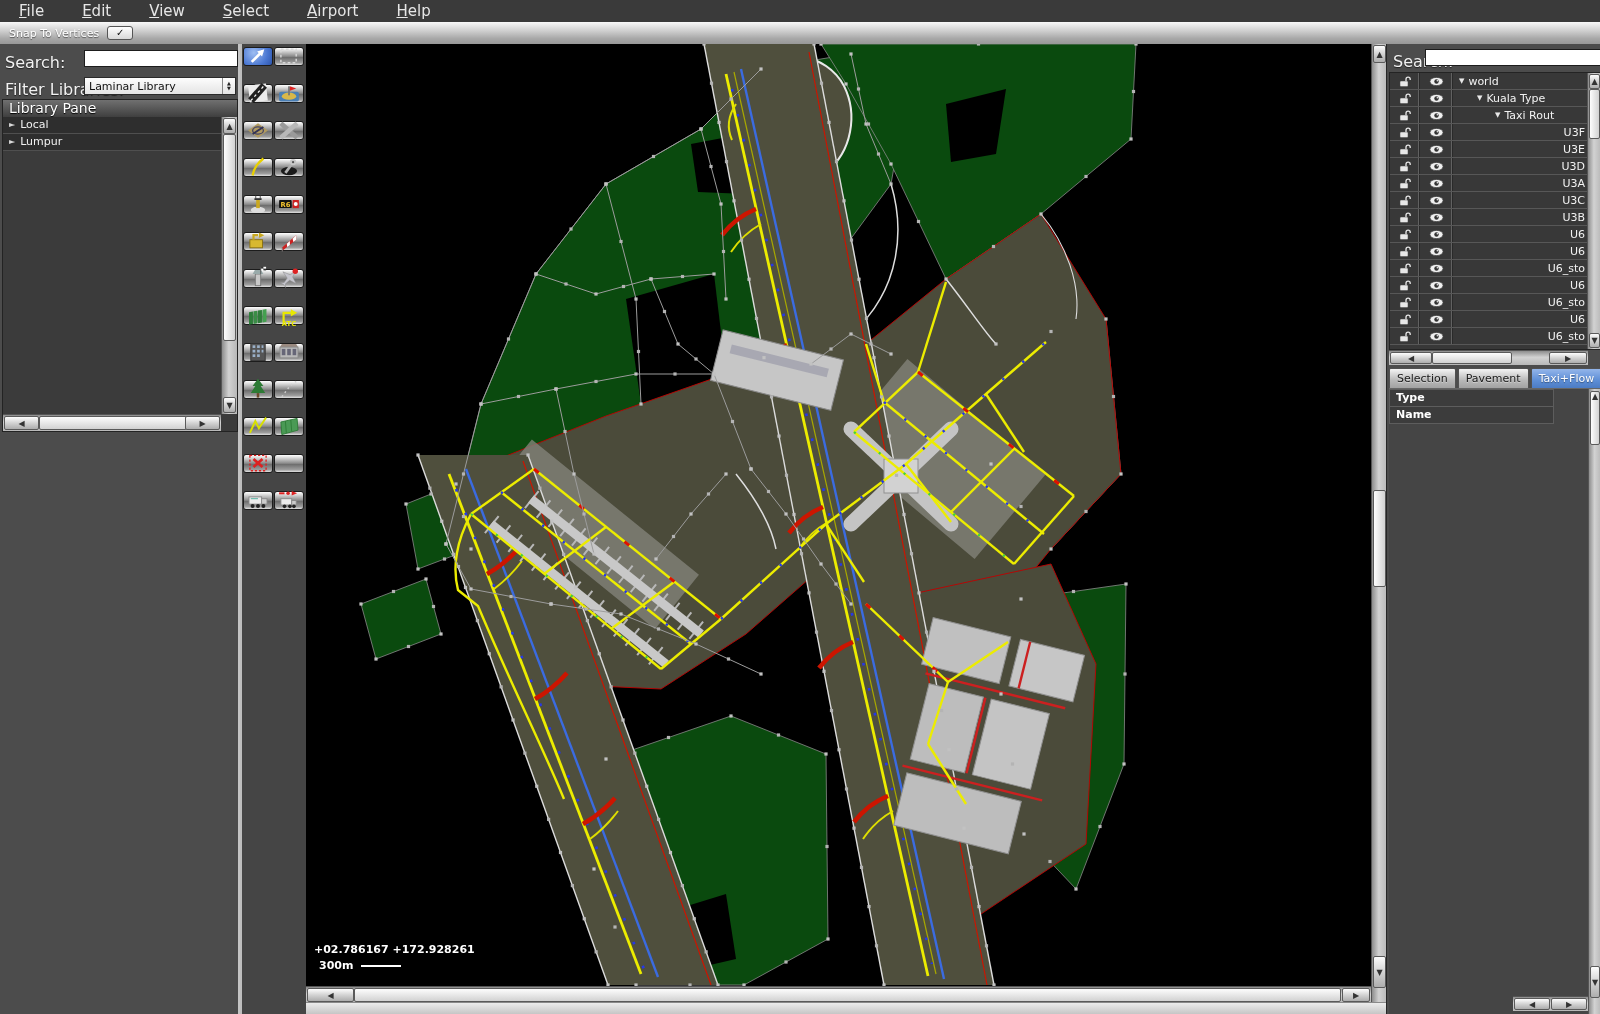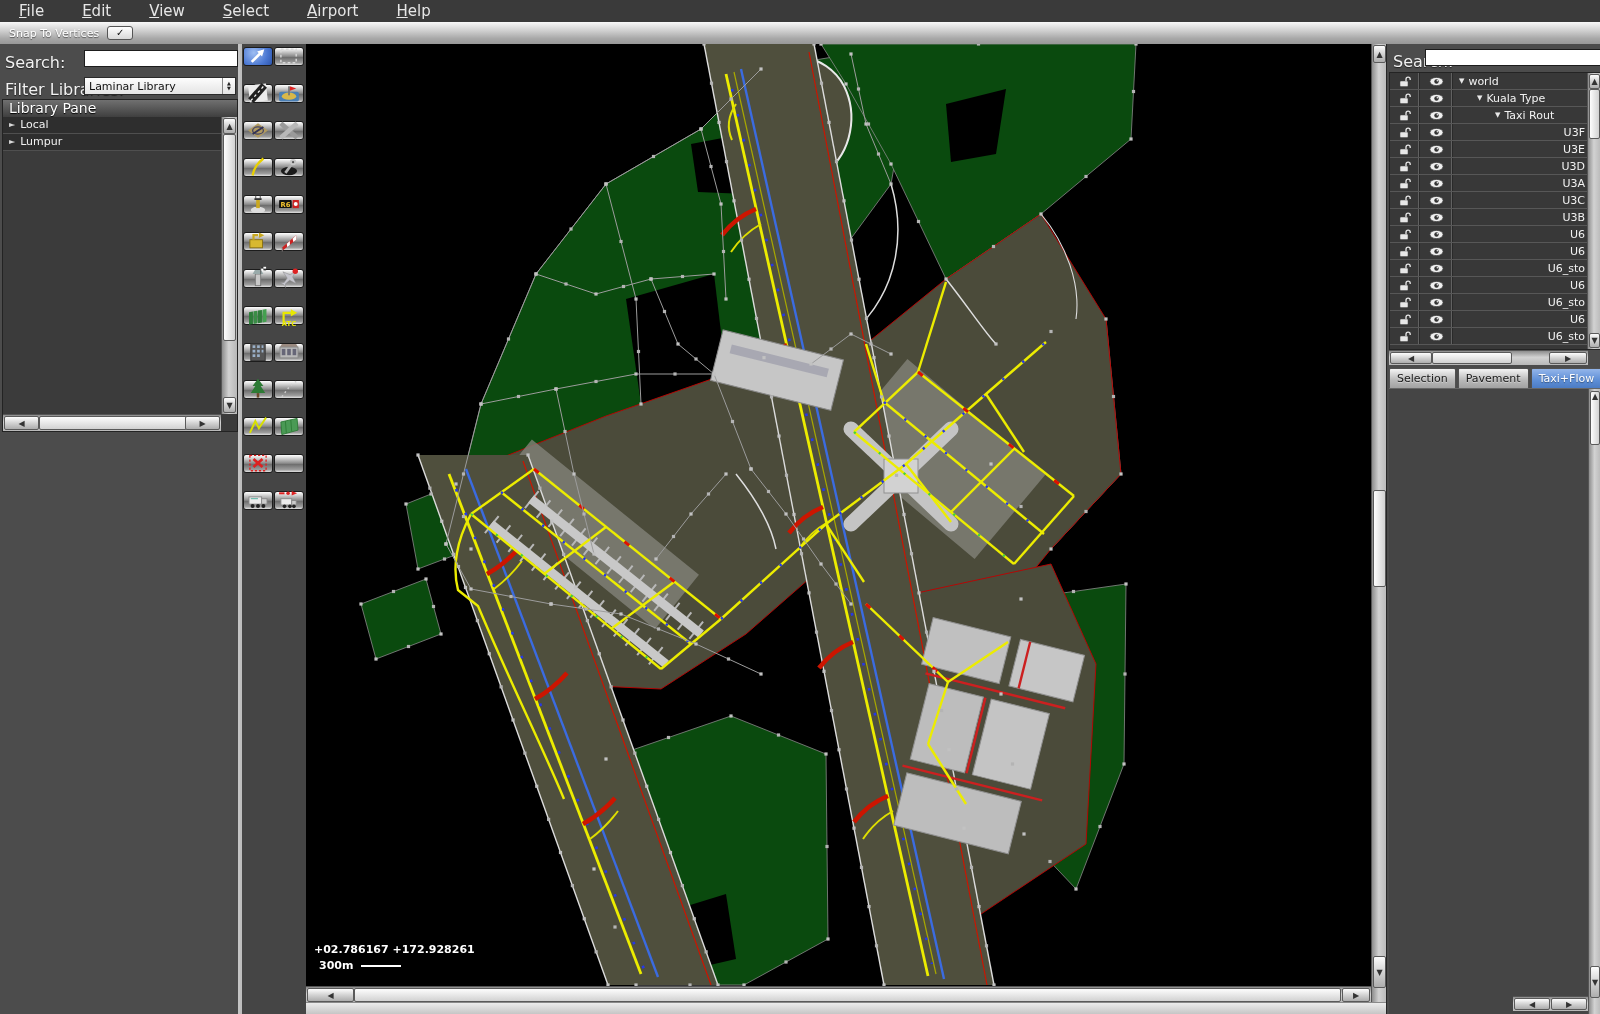--- a/index.html
+++ b/index.html
@@ -1056,20 +1056,24 @@
     <div class="sbtn" style="top:1px;bottom:1px;right:1px;width:36px;">▶</div>
   </div>
 
   <div id="tabs">
       <div class="tab">Selection</div>
       <div class="tab">Pavement</div>
       <div class="tab active">Taxi+Flow</div>
     </div>
 
   <div id="props">
+    <div id="prop-rows">
+        <div class="prow">Type</div>
+        <div class="prow">Name</div>
+      </div>
     <div class="track-v" style="position:absolute;right:0;top:0;bottom:0;width:12px;">
       <div class="sthumb" style="left:1px;right:1px;top:2px;height:52px;display:flex;align-items:flex-start;justify-content:center;font-size:8px;color:#333;">▲</div>
       <div class="sbtn" style="left:1px;right:1px;bottom:16px;height:30px;">▼</div>
     </div>
     <div class="track-h" style="position:absolute;right:13px;bottom:3px;width:75px;height:14px;">
       <div class="sbtn" style="top:1px;bottom:1px;left:1px;width:34px;">◀</div>
       <div class="sbtn" style="top:1px;bottom:1px;right:1px;width:34px;">▶</div>
     </div>
   </div>
 </div>

